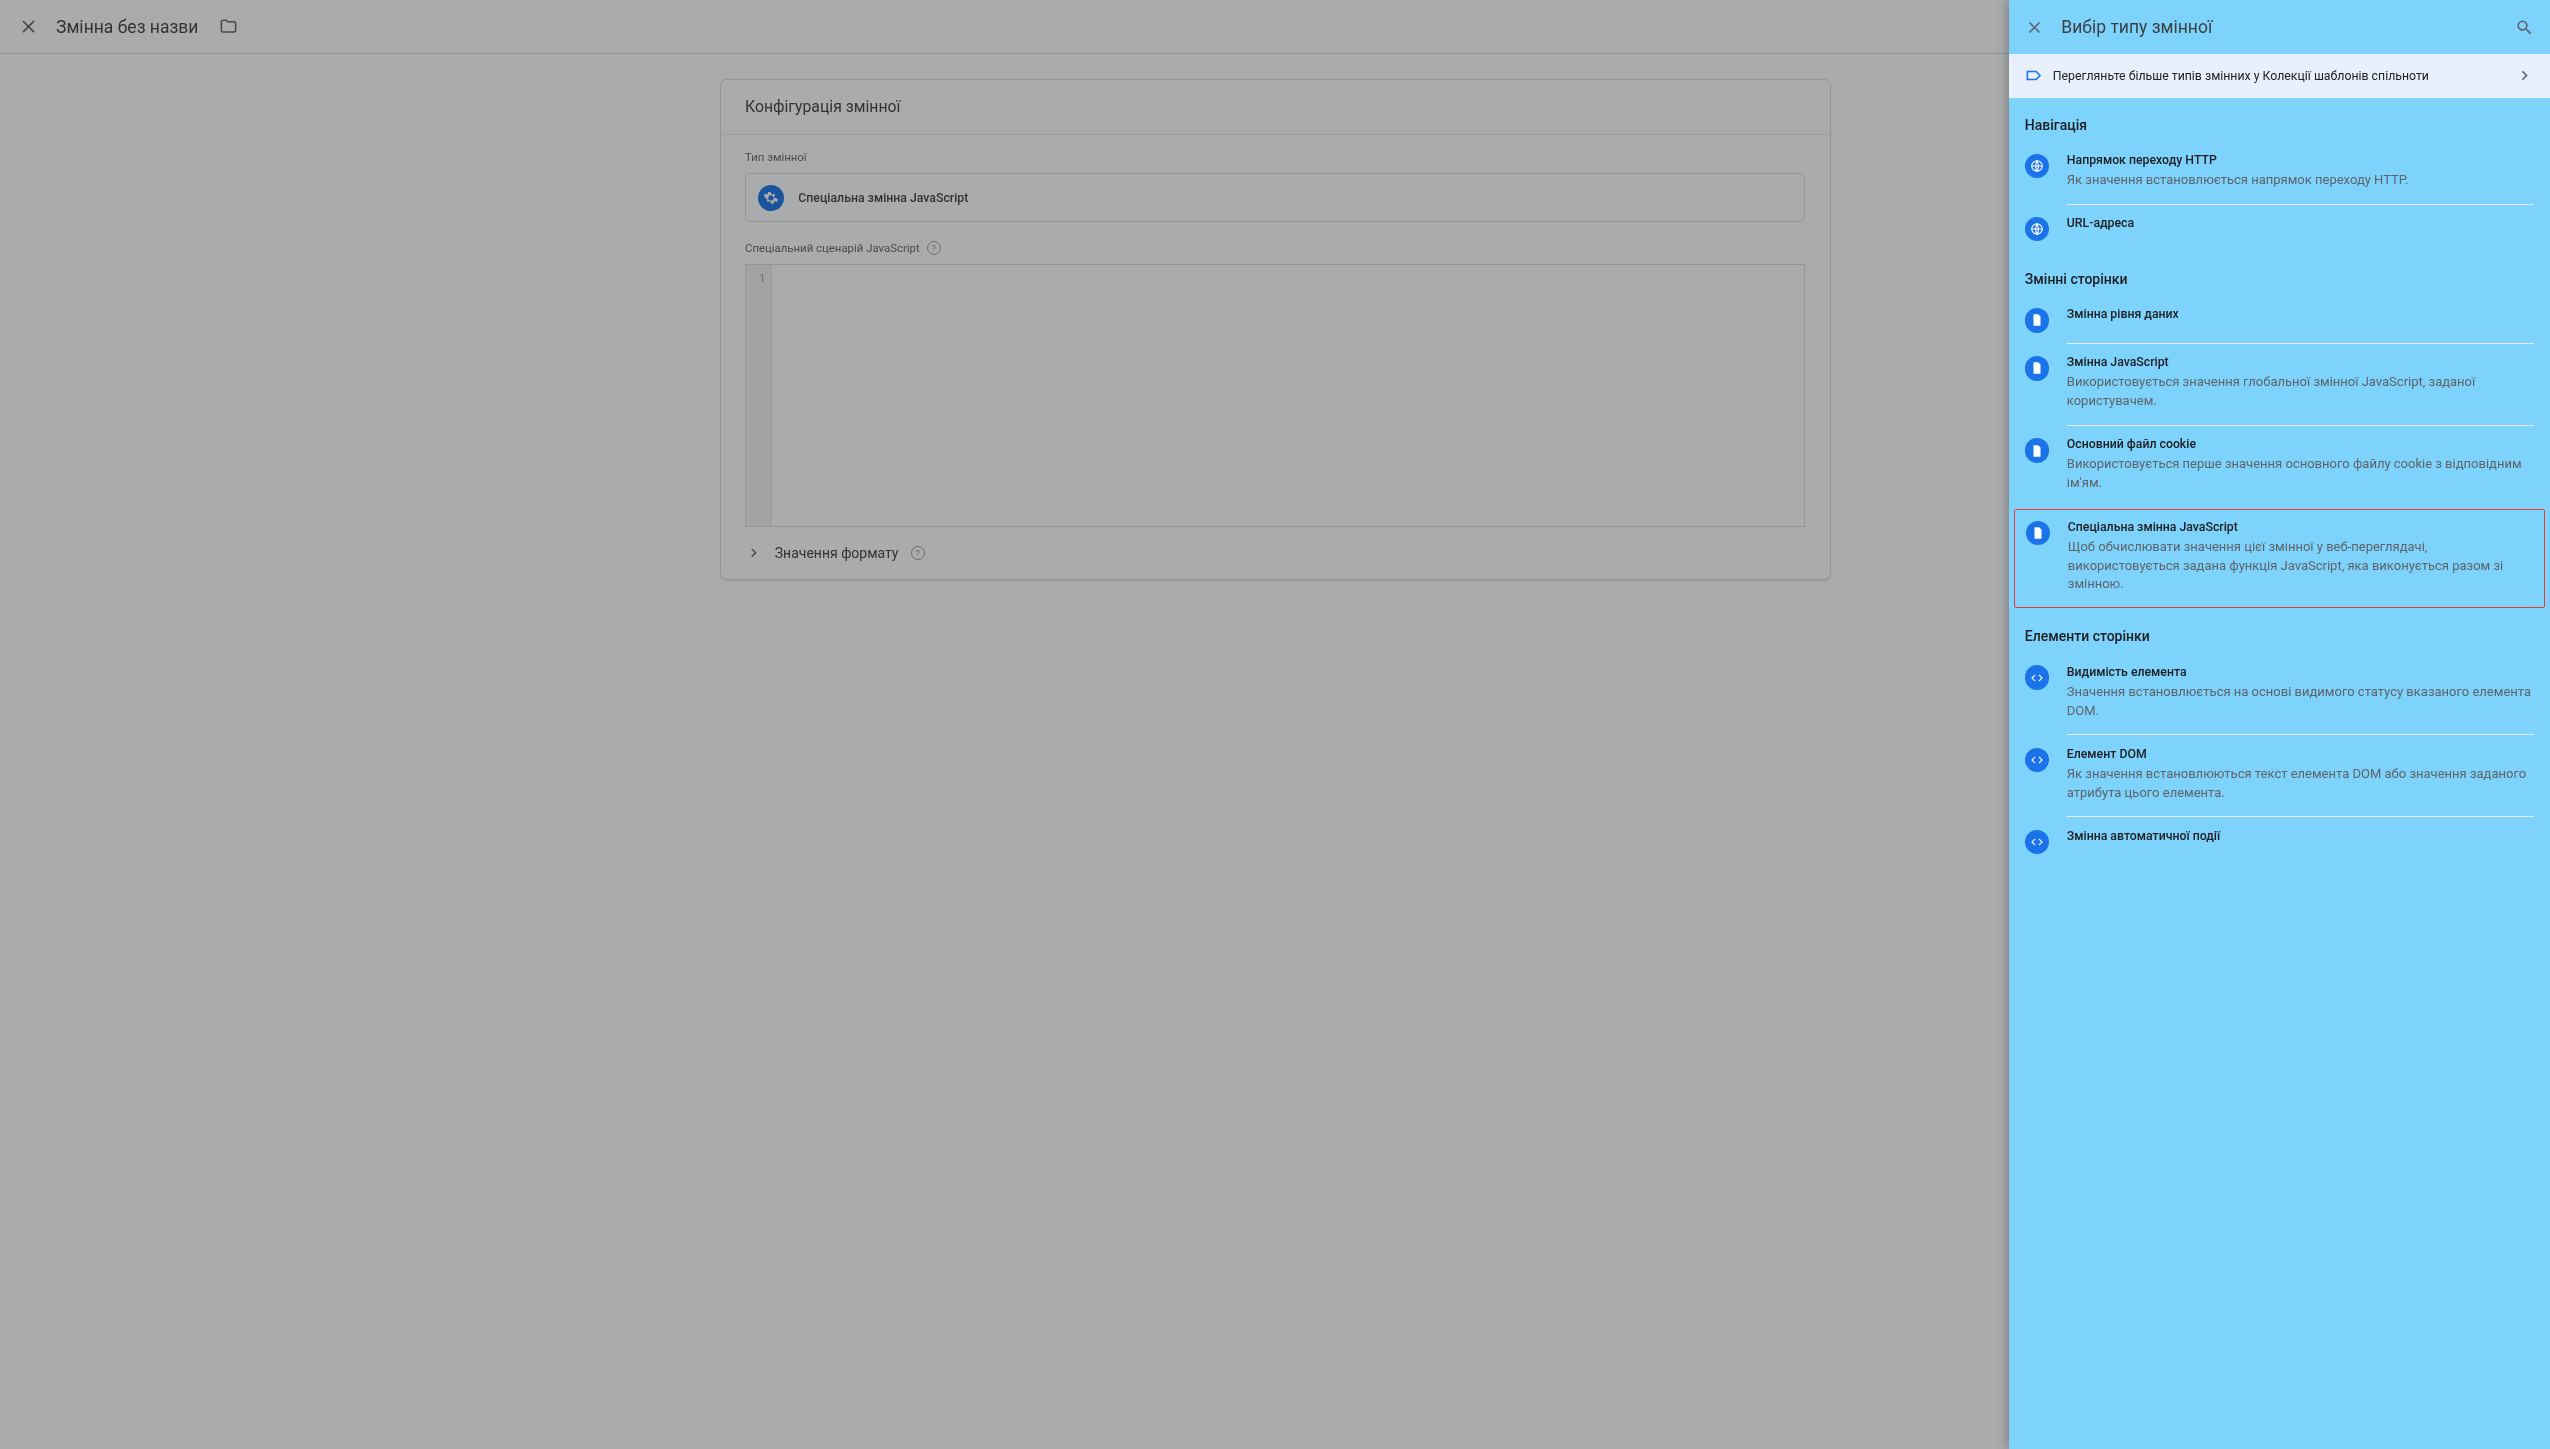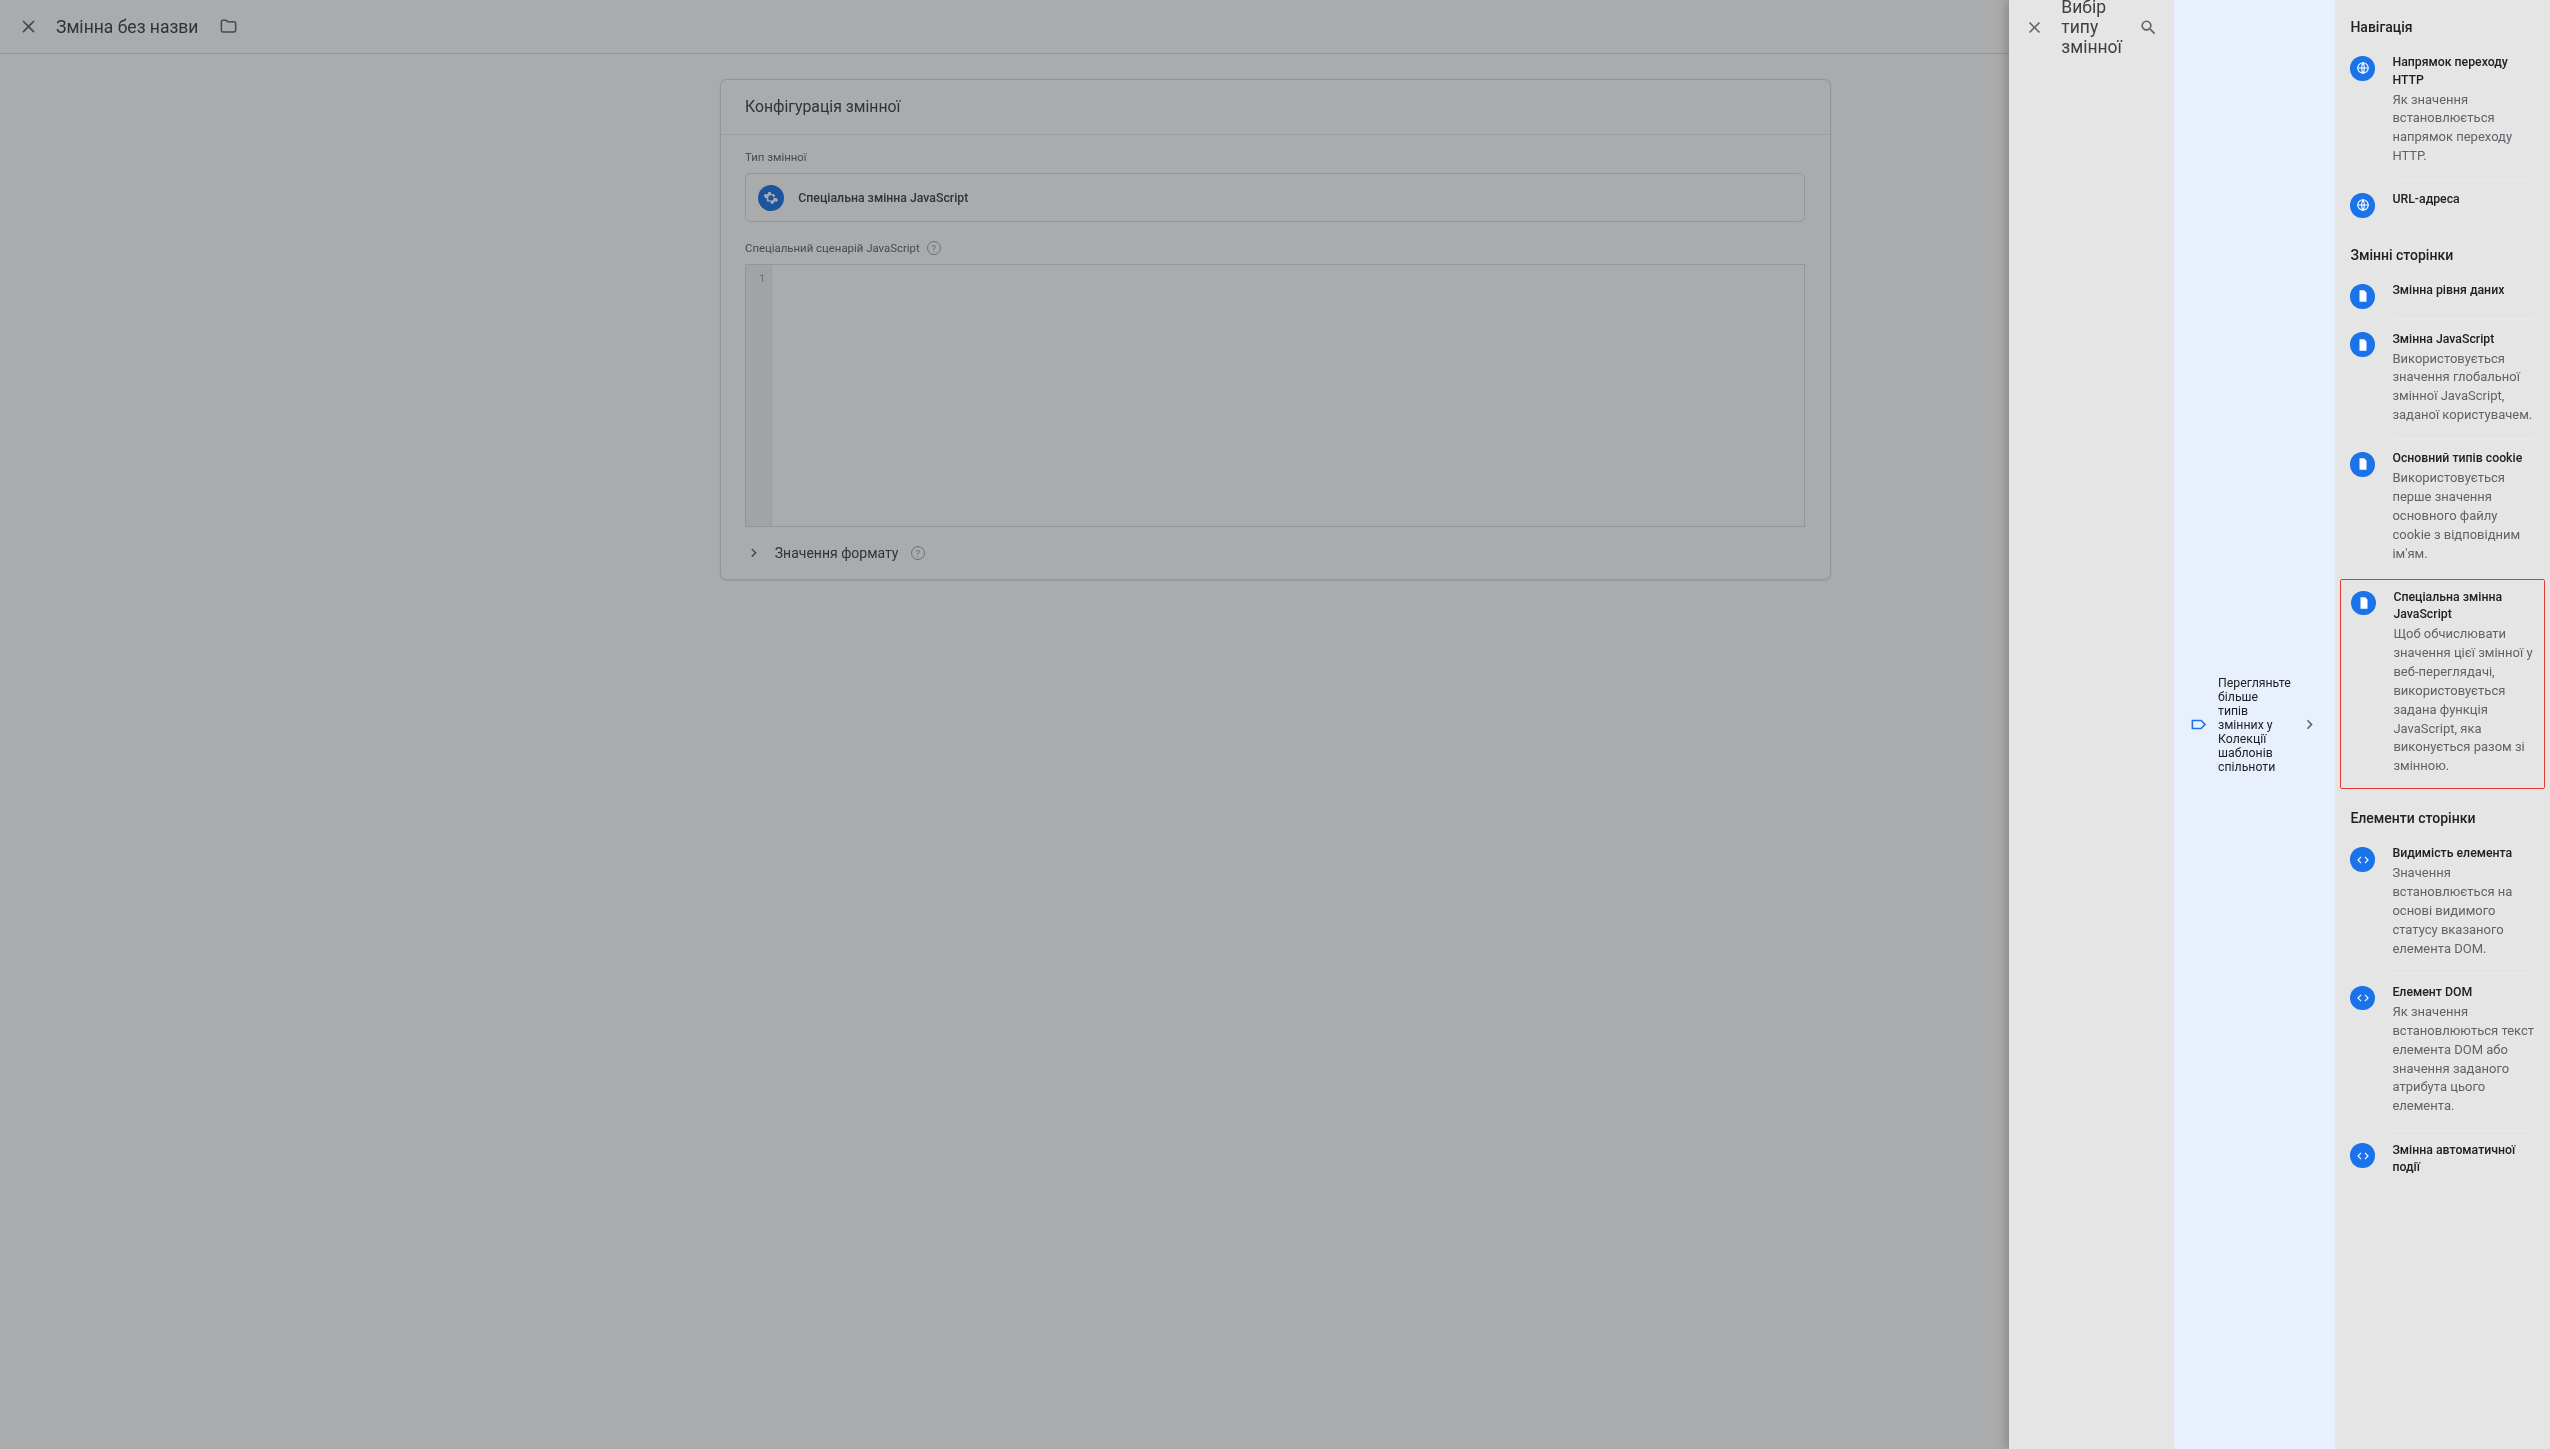--- a/index.html
+++ b/index.html
@@ -25,21 +25,21 @@
   .code-box { border: 0.9px solid #dadce0; height: 263px; background: #fff; display: flex; font-family: "Roboto Mono", Menlo, monospace; font-size: 11.4px; }
   .gutter { width: 26px; background: #f1f3f4; color: #9aa0a6; text-align: right; padding: 5.3px 5.3px 0 0; border-right: 0.9px solid #e8eaed; }
   .format-row { padding: 17.5px 24.5px; display: flex; align-items: center; gap: 12.3px; color: #3c4043; }
   .format-row .chev { color: #5f6368; }
   .help { width: 14px; height: 14px; border: 1.3px solid #9aa0a6; border-radius: 50%; display: inline-flex; align-items: center; justify-content: center; font-size: 9.6px; color: #9aa0a6; }
 
   
   .dim { position: absolute; inset: 0; background: rgba(32,33,36,0.38); }
 
   
-  .panel { position: absolute; top: 0; right: 0; bottom: 0; width: 541px; background: #e5e5e5; box-shadow: -1.8px 0 10.5px rgba(0,0,0,.25); display: flex; flex-direction: row; }
+  .panel { position: absolute; top: 0; right: 0; bottom: 0; width: 541px; background: #7dd3fc; box-shadow: -1.8px 0 10.5px rgba(0,0,0,.25); display: flex; flex-direction: column; }
   .panel-header { height: 54px; display: flex; align-items: center; padding: 0 15.8px; gap: 17.5px; }
   .panel-header .close { width: 19px; height: 19px; color: #5f6368; cursor: pointer; }
   .panel-header .title { font-size: 17.5px; color: #3c4043; flex: 1; }
   .panel-header .search { width: 19px; height: 19px; color: #5f6368; cursor: pointer; }
 
   .banner { background: #e8f0fe; padding: 12.3px 15.8px; display: flex; align-items: center; gap: 9px; cursor: pointer; }
   .banner .tag-icon { color: #1a73e8; }
   .banner .text { flex: 1; font-size: 12.3px; color: #202124; }
   .banner .arrow { color: #5f6368; }
 
@@ -204,21 +204,21 @@
         <div class="opt-divider"></div>
         <div class="opt">
           <span class="icon page">
             <svg viewBox="0 0 24 24" width="14" height="14">
               <path fill="currentColor" d="M6 2h8l4 4v16H6V2z"></path>
               <path fill="#1a73e8" d="M0 0"></path>
               <path fill="none" stroke="#fff" stroke-width="2" d="M9 12h6M9 16h6M9 8h3"></path>
             </svg>
           </span>
           <div class="opt-text">
-            <div class="opt-title">Основний типів cookie</div>
+            <div class="opt-title">Основний файл cookie</div>
             <div class="opt-desc">Використовується перше значення основного файлу cookie з відповідним ім'ям.</div>
           </div>
         </div>
         <div class="highlight-box">
           <div class="opt">
             <span class="icon page">
               <svg viewBox="0 0 24 24" width="14" height="14">
                 <path fill="currentColor" d="M6 2h8l4 4v16H6V2z"></path>
                 <path fill="#1a73e8" d="M0 0"></path>
                 <path fill="none" stroke="#fff" stroke-width="2" d="M9 12h6M9 16h6M9 8h3"></path>

